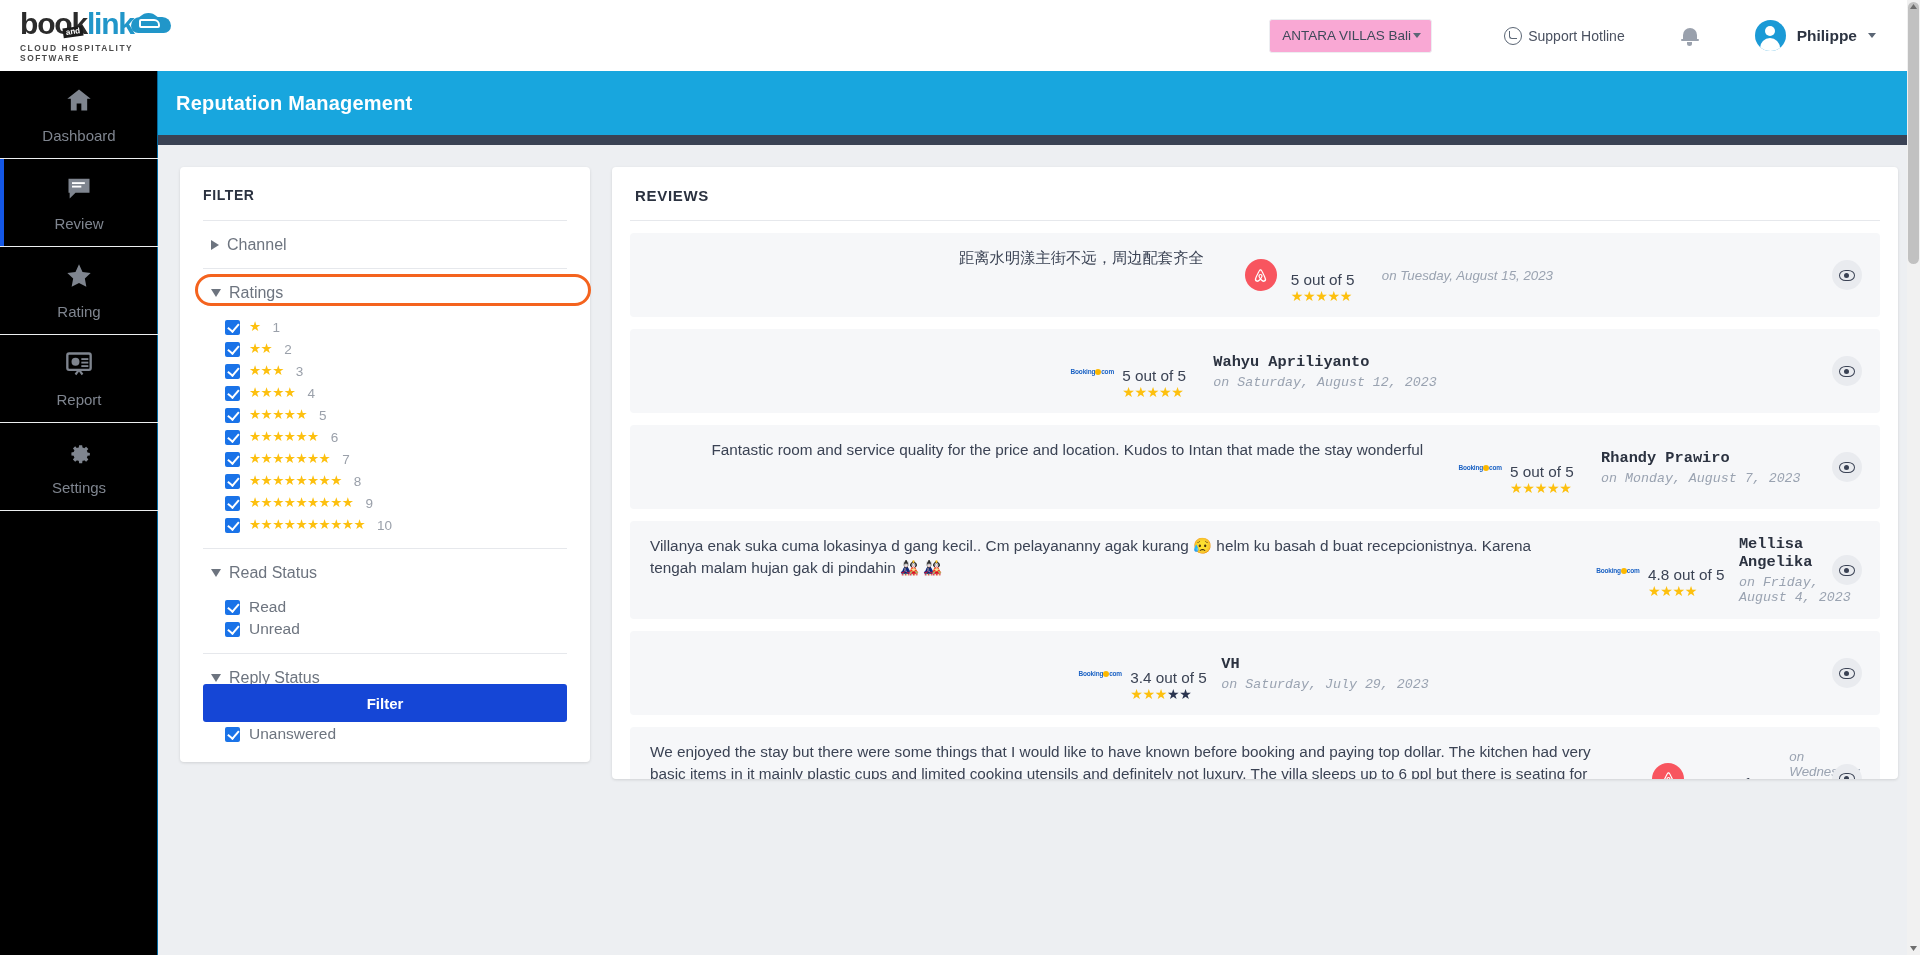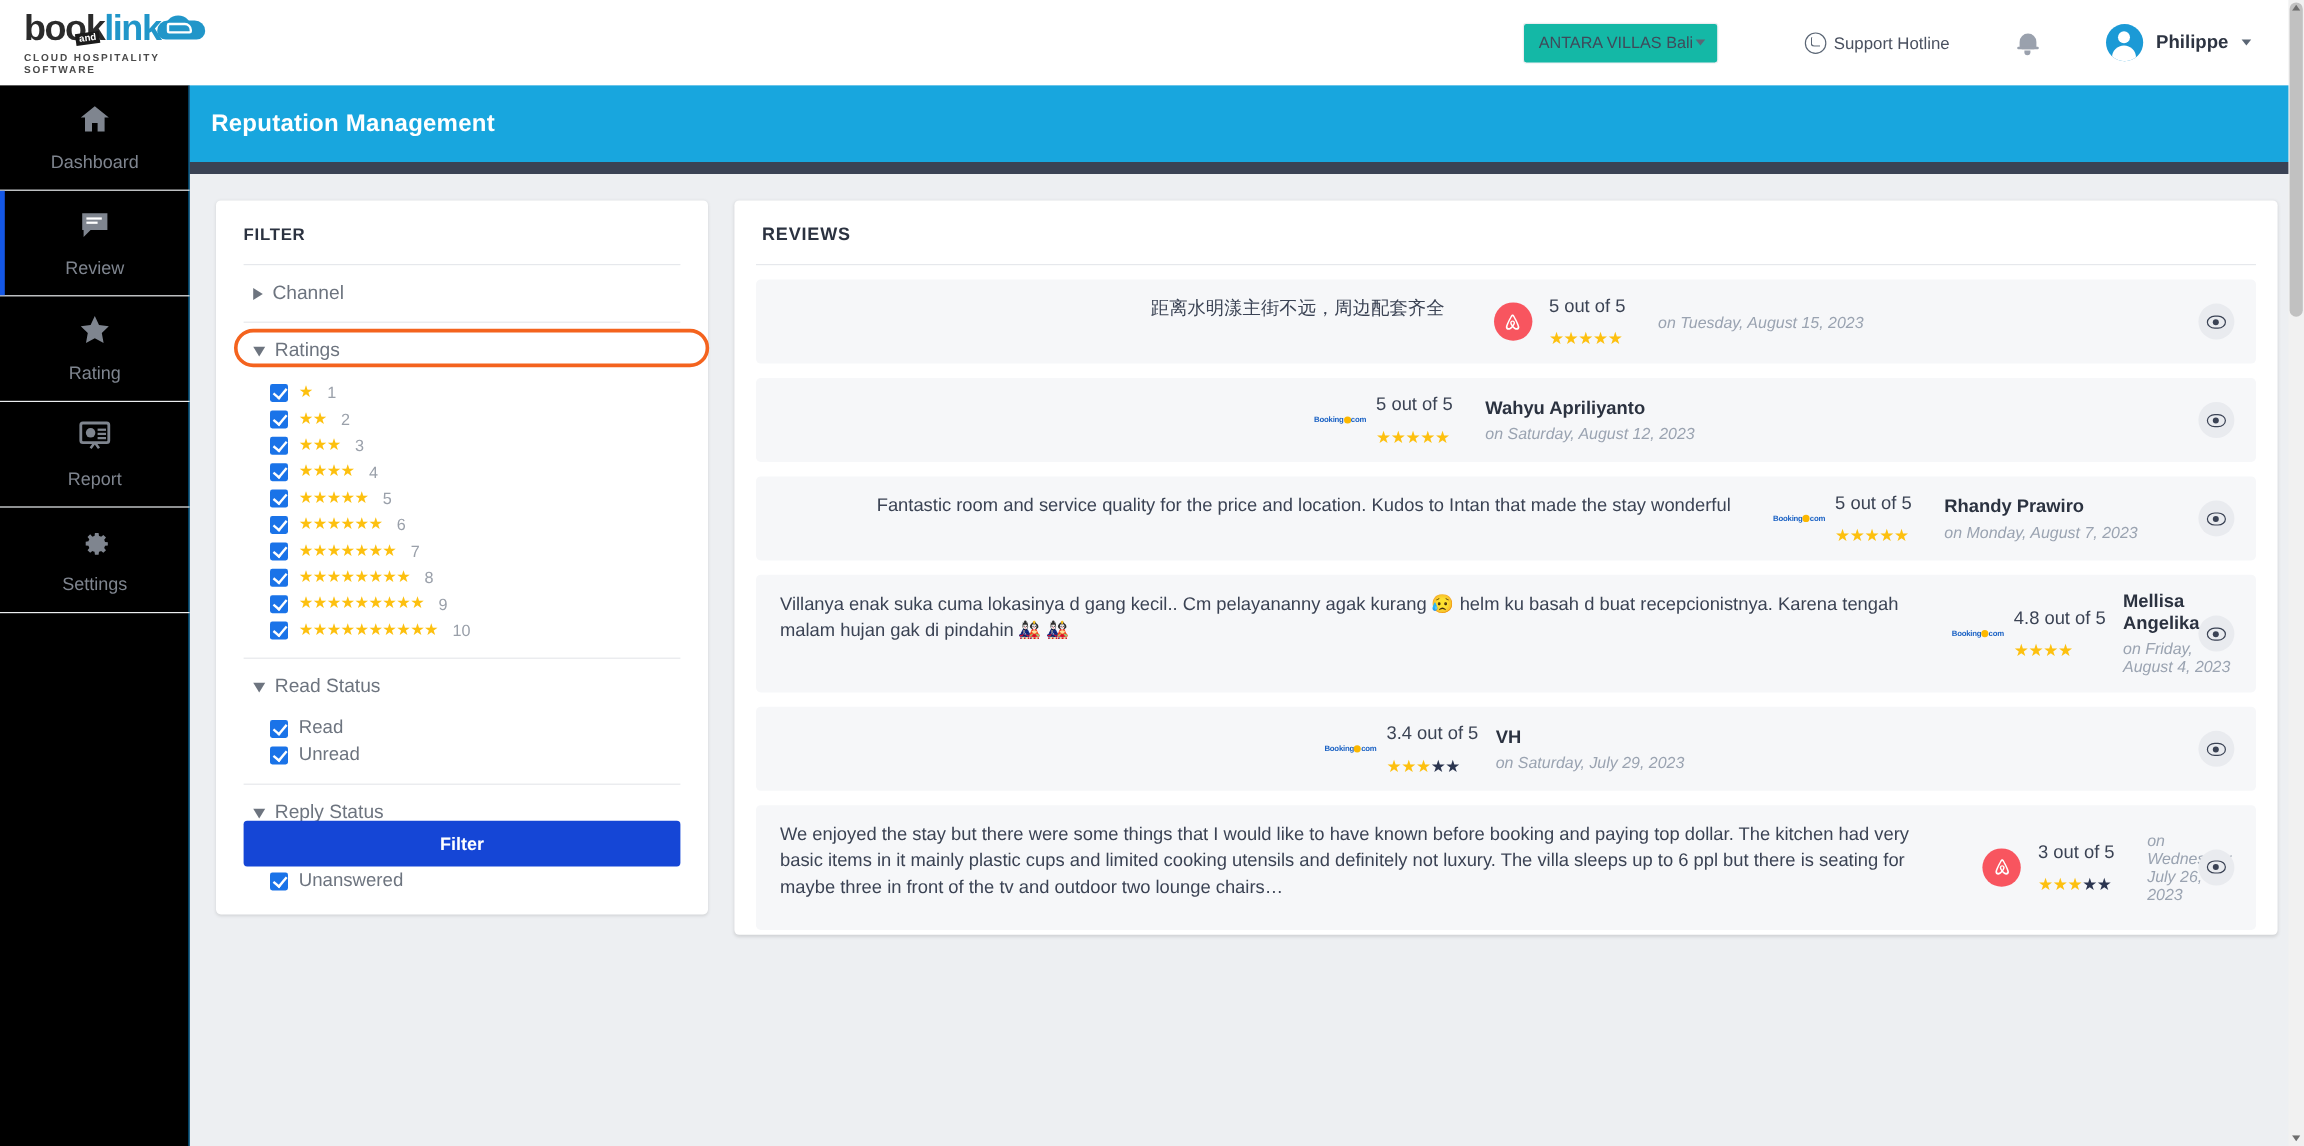--- a/index.html
+++ b/index.html
@@ -60,21 +60,21 @@
   .logo-sub {
     font-size: 8.4px; font-weight: 700; color: #4a4a4a;
     letter-spacing: 1.55px; margin-top: 4px;
   }
 
   .topbar-spacer { flex: 1; }
 
   .hotel-select {
     display: flex; align-items: center; justify-content: space-between;
     width: 163px; height: 34px;
-    background: #14b8a6; border: 1px solid #eceef1; border-radius: 3px;
+    background: #f9a8d4; border: 1px solid #eceef1; border-radius: 3px;
     padding: 0 10px 0 12px;
     font-size: 13.5px; color: #3f4a5a;
     margin-right: 72px;
   }
   .caret-dn {
     width: 0; height: 0;
     border-left: 4.5px solid transparent;
     border-right: 4.5px solid transparent;
     border-top: 5.5px solid #5b6675;
   }
@@ -262,28 +262,28 @@
   }
   .rev-text.cjk { font-size: 15.3px; }
   .rev-meta { display: flex; align-items: center; gap: 13px; }
   .chan-icon { width: 34px; min-width: 34px; height: 34px; display:flex; align-items:center; justify-content:center; }
   .airbnb {
     width: 32px; height: 32px; border-radius: 50%;
     background: #f8555f; display: flex; align-items: center; justify-content: center;
   }
   .bdc { font-size: 6.5px; font-weight: 800; color: #1b62c4; letter-spacing: -.2px; white-space: nowrap; }
   .bdc .dot { display:inline-block; width:6px;height:6px;border-radius:50%;background:#fcb800; vertical-align: -1px; }
-  .score-block { display: flex; flex-direction: column; gap: 10px; min-width: 78px; }
+  .score-block { display: flex; flex-direction: column; gap: 0; min-width: 78px; margin-top: 24px; }
   .score-val { font-size: 15.3px; color: #3b4354; }
   .score-stars { font-size: 14px; letter-spacing: -.3px; line-height: 1; }
   .star-on { color: #fdc00f; }
   .star-off { color: #2b3550; }
   .author { font-size: 15.3px; font-weight: 700; color: #2b3240; }
   .rev-date { font-size: 13.3px; color: #9aa3b1; font-style: italic; }
-  .name-date { display: flex; flex-direction: column; gap: 4px; }
+  .name-date { display: flex; flex-direction: column; gap: 4px; font-family: Liberation Mono, monospace; }
   .inline-datewrap { display: flex; align-items: center; }
   .eye-btn {
     position: absolute; right: 18px; top: 50%; transform: translateY(-50%);
     width: 30px; height: 30px; border-radius: 50%;
     background: #e9ebef;
     display: flex; align-items: center; justify-content: center;
   }
   .eye-o { width: 16px; height: 11px; border: 1.5px solid #3a4254; border-radius: 50% 50% 50% 50% / 60% 60% 60% 60%; position: relative; }
   .eye-o::after { content:""; position:absolute; left:4.2px; top:2.2px; width:5px;height:5px;border-radius:50%;background:#3a4254; }
 

